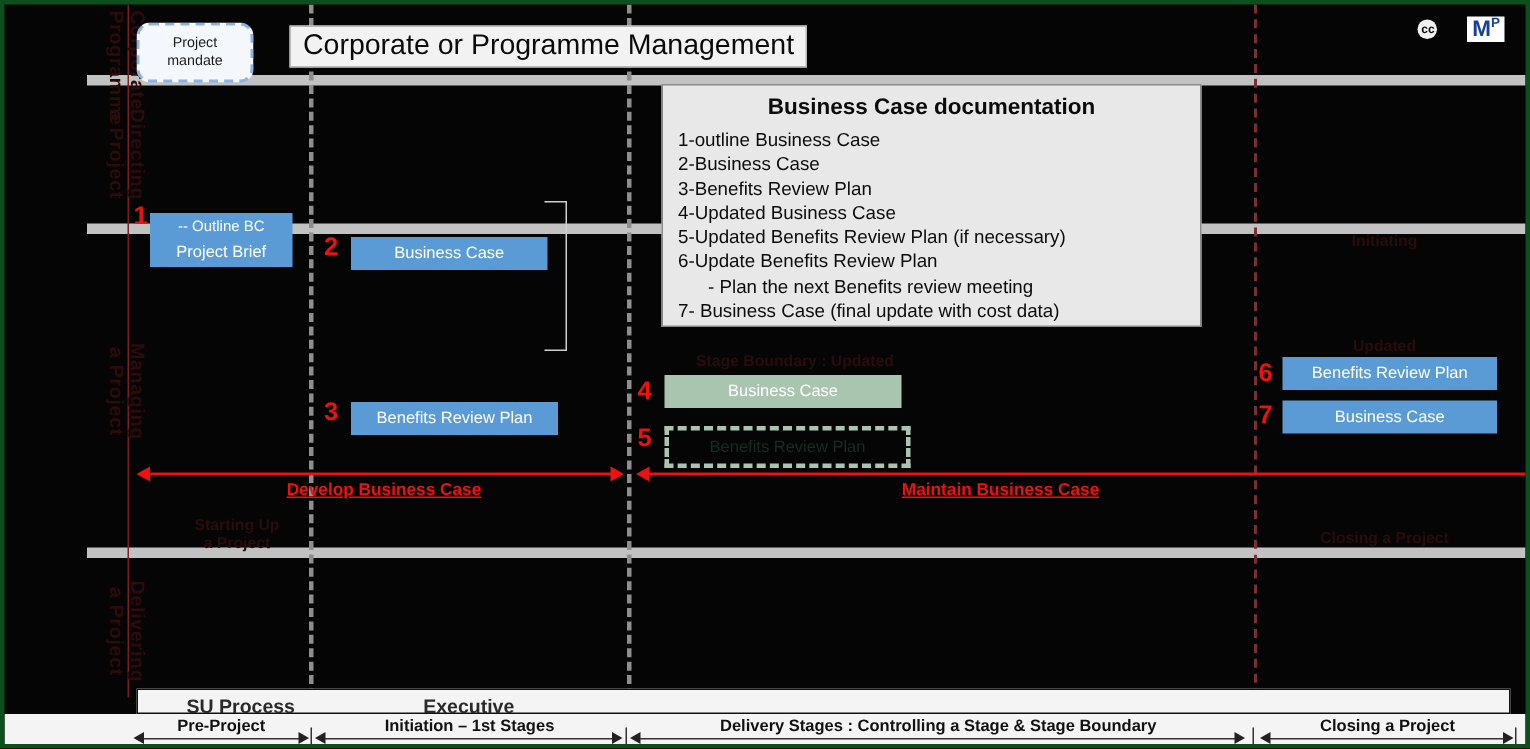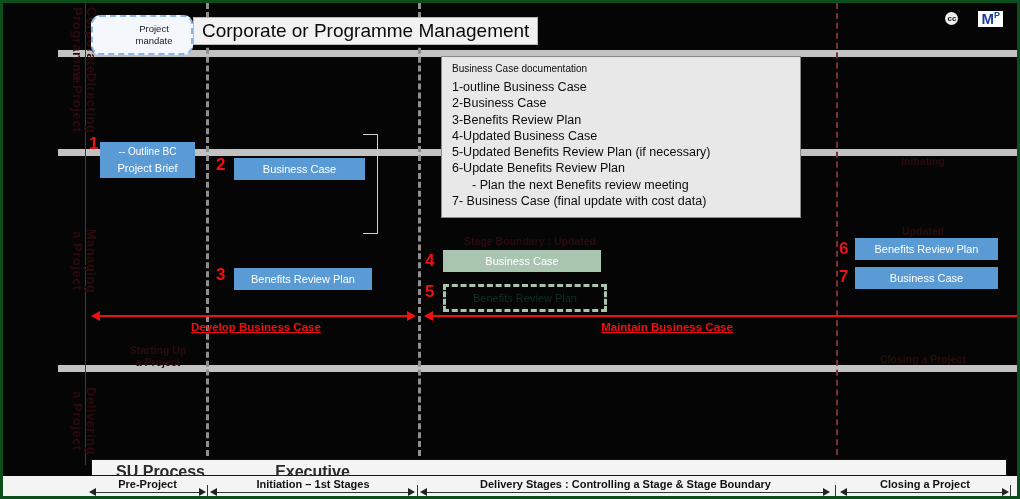--- a/index.html
+++ b/index.html
@@ -19,26 +19,26 @@
   .lane-label{position:absolute;color:#2e0b0b;font-weight:bold;font-size:13px;
     letter-spacing:.5px;transform-origin:left top;white-space:nowrap;line-height:1.05;text-align:center;}
 
   
   .title-box{position:absolute;background:#f2f2f2;color:#0a0a0a;font-size:19px;
     padding:2px 8px;border:1px solid #b8b8b8;white-space:nowrap;}
 
   
   .mandate{position:absolute;background:#f4f7fb;border:2px dashed #8ab4e8;border-radius:9px;
     color:#1a1a1a;font-size:9.5px;text-align:center;line-height:1.25;
-    display:flex;align-items:center;justify-content:center;padding-left:24px;}
+    display:flex;align-items:center;justify-content:center;}
 
   
   .doc{position:absolute;background:#e8e8e8;border:1px solid #8a8a8a;color:#0c0c0c;
     padding:6px 10px 8px 10px;box-sizing:border-box;}
-  .doc h3{margin:0 0 5px 0;font-size:10px;font-weight:normal;}
+  .doc h3{margin:0 0 5px 0;font-size:15px;text-align:center;font-weight:bold;}
   .doc ul{margin:0;padding:0;list-style:none;}
   .doc li{font-size:12.5px;line-height:1.30;white-space:nowrap;}
   .doc li.sub{padding-left:20px;}
 
   
   .pbox{position:absolute;background:#5b9bd5;color:#ffffff;font-size:11px;
     display:flex;align-items:center;justify-content:center;text-align:center;}
   .pbox.green{background:#a9c5b0;}
   .pbox.dashed{background:transparent;border:3px dashed #a9c5b0;color:#123022;}
   .pbox .sub{position:absolute;top:-16px;left:0;right:0;font-size:10px;color:#ffffff;}
@@ -58,21 +58,21 @@
   .ah-right{border-left:9px solid #ee1111;}
   .arrowlabel{position:absolute;color:#ee1111;font-weight:bold;font-size:11.5px;
     text-align:center;white-space:nowrap;text-decoration:underline;}
 
   
   .bracket{position:absolute;border:1px solid #cfcfcf;border-left:none;}
 
   
   .proc-strip{position:absolute;left:88px;right:10px;background:#f4f4f4;
     border:1px solid #111;box-sizing:border-box;}
-  .proc-label{position:absolute;color:#2a2a2a;font-size:16px;font-weight:bold;
+  .proc-label{position:absolute;color:#2a2a2a;font-size:13px;font-weight:bold;
     text-align:center;white-space:nowrap;}
   .stage-strip{position:absolute;left:0;right:0;background:#f4f4f4;}
   .stage-label{position:absolute;color:#111;font-size:11px;font-weight:bold;
     text-align:center;white-space:nowrap;}
   .stage-line{position:absolute;height:1px;background:#333;}
   .stage-tick{position:absolute;width:1px;background:#333;}
   .sah{position:absolute;width:0;height:0;border-top:4px solid transparent;
     border-bottom:4px solid transparent;}
   .sah-l{border-right:7px solid #222;}
   .sah-r{border-left:7px solid #222;}

